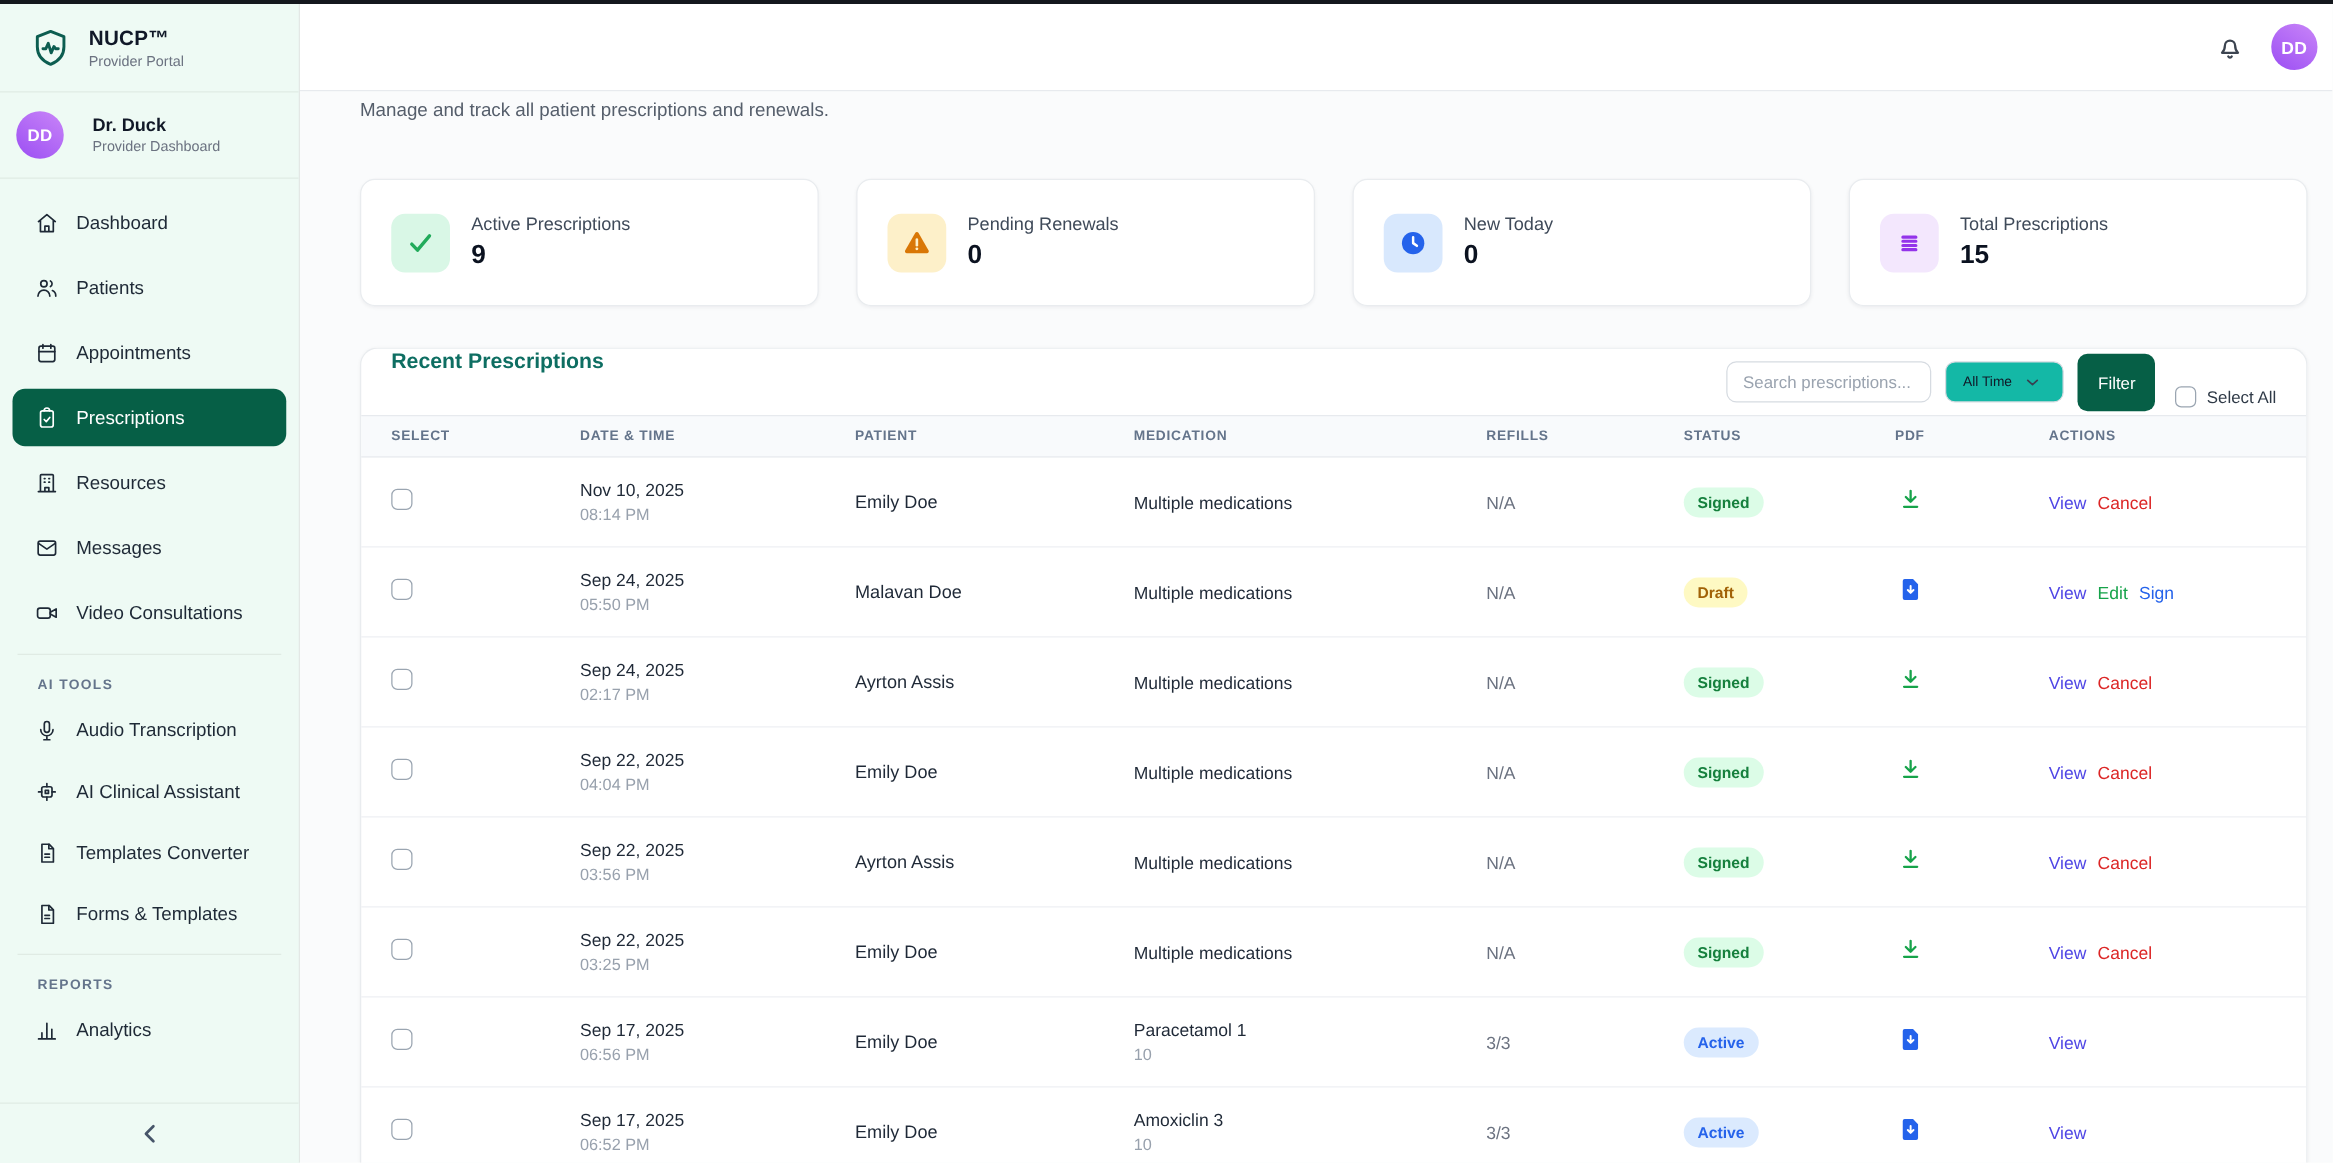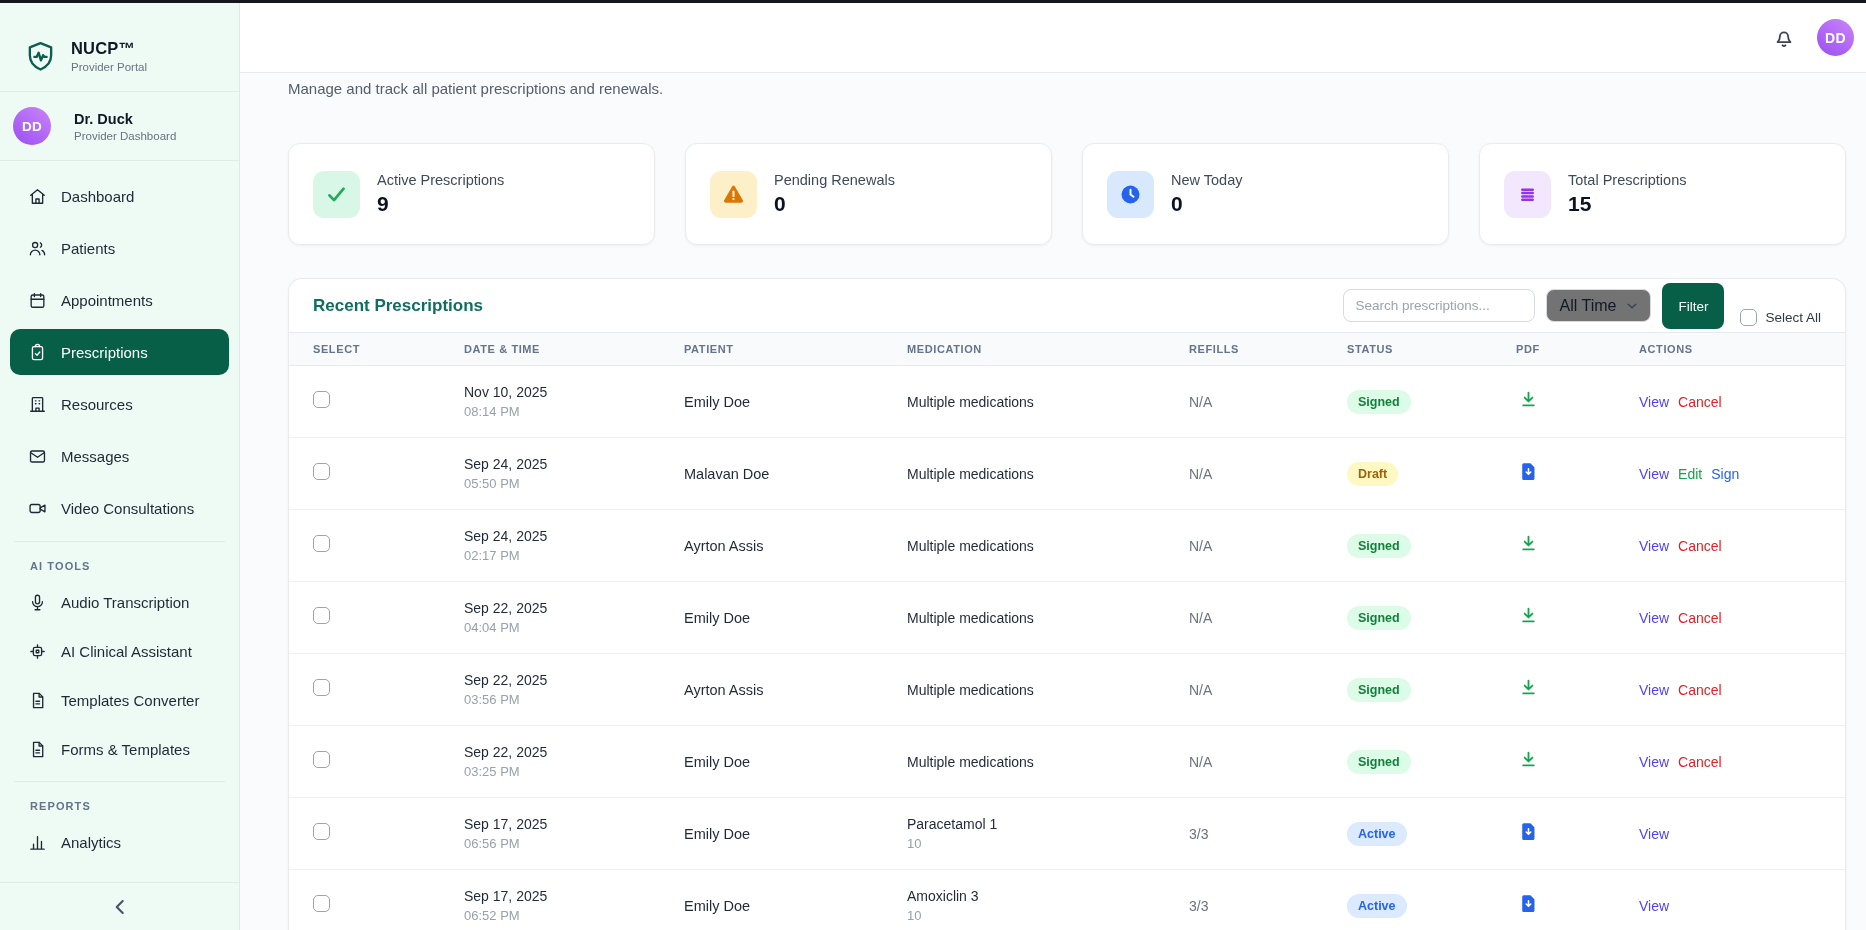--- a/index.html
+++ b/index.html
@@ -4,21 +4,21 @@
 <style>
   * { margin:0; padding:0; box-sizing:border-box; }
   html,body { width:1866px; height:930px; overflow:hidden; background:#fafbfc;
     font-family:"Liberation Sans", sans-serif; color:#1f2937; }
 
   .top-strip { position:fixed; top:0; left:0; width:1866px; height:3px; background:#14181d; z-index:60; }
 
   
   .sidebar { position:fixed; top:3px; left:0; bottom:0; width:240px; background:#eefaf4;
     border-right:1px solid #e3e8e5; z-index:40; overflow:hidden; }
-  .brand { display:flex; align-items:flex-start; gap:13px; padding:36px 16px 17px 23px; border-bottom:1px solid #e0ebe4; }
+  .brand { display:flex; align-items:flex-end; gap:13px; padding:18px 16px 17px 23px; border-bottom:1px solid #e0ebe4; }
   .brand-icon { width:35px; height:35px; color:#0c5d50; }
   .brand-name { font-size:16.5px; font-weight:bold; color:#101828; letter-spacing:.2px; }
   .brand-sub { font-size:11.5px; color:#6b7280; margin-top:3px; }
   .profile { display:flex; align-items:center; gap:23px; padding:15px 12px 15px 13px; border-bottom:1px solid #e0ebe4; }
   .avatar { width:38px; height:38px; border-radius:50%; flex:0 0 auto;
     background:linear-gradient(215deg,#c985f8,#9b4ef3); color:#fff; font-size:13.5px; font-weight:bold;
     display:flex; align-items:center; justify-content:center; letter-spacing:.3px; }
   .profile-name { font-size:14.5px; font-weight:600; color:#111827; }
   .profile-sub { font-size:11.5px; color:#6b7280; margin-top:3px; }
 
@@ -52,29 +52,29 @@
   .stat-card { flex:1; height:102px; background:#fff; border:1px solid #e9ecef; border-radius:12px;
     box-shadow:0 1px 3px rgba(16,24,40,.05); display:flex; align-items:center; gap:17px; padding:0 24px; }
   .stat-ic { width:47px; height:47px; border-radius:11px; display:flex; align-items:center; justify-content:center; }
   .stat-ic svg { width:25px; height:25px; }
   .stat-label { font-size:14.5px; color:#3f4a59; }
   .stat-value { font-size:21px; font-weight:bold; color:#0b1220; margin-top:4px; }
 
   
   .table-card { margin-top:33px; background:#fff; border:1px solid #e9ecef; border-bottom:none;
     border-radius:14px 14px 0 0; box-shadow:0 1px 3px rgba(16,24,40,.05); height:700px; }
-  .card-head { height:53px; display:flex; align-items:center; padding:0 24px; }
+  .card-head { height:53px; display:flex; padding:0 24px; }
   .card-title { font-size:17px; font-weight:bold; color:#0e6e62; }
   .controls { margin-left:auto; display:flex; align-items:center; gap:11px; }
-  .search-input { width:192px; height:33px; border:1px solid #d6dbe1; border-radius:8px;
+  .search-input { width:164px; height:33px; border:1px solid #d6dbe1; border-radius:8px;
     padding:0 12px; font-size:13.5px; color:#374151; outline:none; background:#fff;
     font-family:"Liberation Sans", sans-serif; }
   .search-input::placeholder { color:#9aa3af; }
-  .select-box { height:33px; min-width:95px; border:1px solid #d6dbe1; border-radius:8px; background:#737373;
-    display:flex; align-items:center; gap:9px; padding:0 11px 0 13px; font-size:16px; color:#111827; cursor:pointer; }
+  .select-box { height:33px; min-width:95px; border:1px solid #d6dbe1; border-radius:8px; background:#14b8a6;
+    display:flex; align-items:center; gap:9px; padding:0 11px 0 13px; font-size:11px; color:#111827; cursor:pointer; }
   .select-box .icon { width:14px; height:14px; color:#374151; }
   .filter-btn { height:46px; padding:16px 16px; background:#065f46; color:#fff; font-size:13.5px; font-weight:500;
     border:none; border-radius:8px; cursor:pointer; font-family:"Liberation Sans", sans-serif; }
   .select-all { display:flex; align-items:center; gap:8px; margin-left:5px; font-size:13.5px; color:#2f3a47;margin-top:24px; }
   .checkbox { width:17px; height:17px; border:1.6px solid #9aa5b1; border-radius:5px; background:#fff;
     display:inline-block; cursor:pointer; flex:0 0 auto; }
 
   .tgrid { display:grid; grid-template-columns:151px 220px 223px 282px 158px 169px 123px 1fr;
     align-items:center; padding:0 24px; }
   .thead { height:34px; background:#f8fafc; border-top:1px solid #e7eaee; border-bottom:1px solid #e7eaee; }

